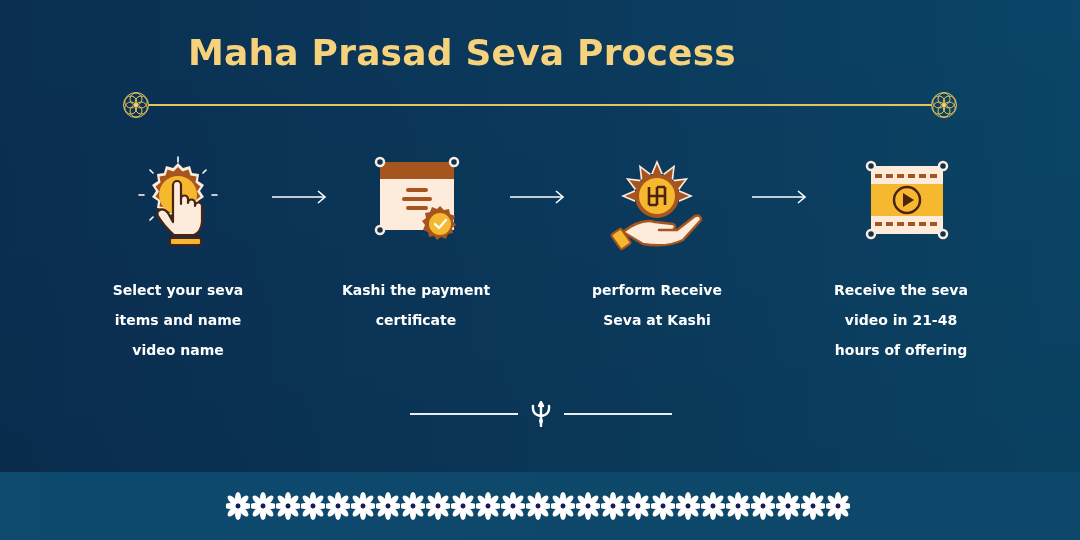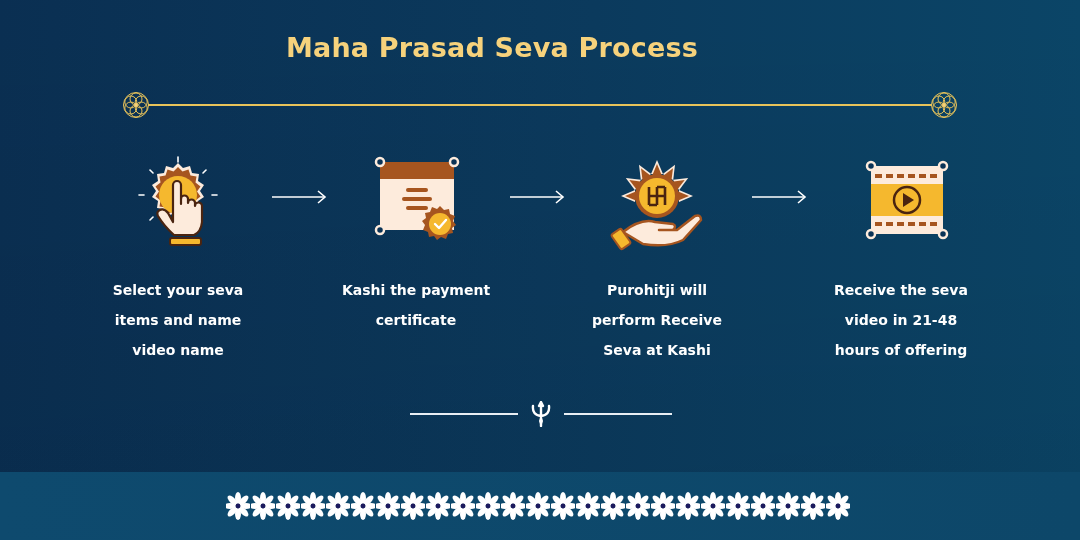--- a/index.html
+++ b/index.html
@@ -1,19 +1,19 @@
 <!DOCTYPE html>
 <html><head>
 <meta charset="utf-8">
 <style>
   html, body { margin: 0; padding: 0; }
   body { width: 1080px; height: 540px; overflow: hidden; font-family: "DejaVu Sans", sans-serif; }
   .canvas { position: relative; width: 1080px; height: 540px; background: linear-gradient(90deg, #0a2f52 0%, #0b3a5d 55%, #0b4567 100%); }
   .top { position: absolute; left: 0; top: 0; width: 1080px; height: 472px; background: linear-gradient(180deg, rgba(0,0,0,0.0) 0%, rgba(0,0,0,0.06) 100%); }
-  .title { position: absolute; left: 0; top: 32px; width: 924px; text-align: center; color: #f6d27c; font-weight: bold; font-size: 27px; letter-spacing: 0.2px; margin-left: 30px; }
+  .title { position: absolute; left: 0; top: 32px; width: 924px; text-align: center; color: #f6d27c; font-weight: bold; font-size: 36px; letter-spacing: 0.2px; }
   .divider { position: absolute; top: 91px; left: 122px; width: 836px; height: 28px; }
   .divider .line { position: absolute; left: 26px; right: 26px; top: 13px; height: 1.5px; background: #e8c35a; }
   .mandala { position: absolute; top: 0; width: 28px; height: 28px; }
   .mandala.l { left: 0; } .mandala.r { right: 0; }
   .step { position: absolute; top: 152px; width: 220px; }
   .step .icon { position: absolute; left: 50%; transform: translateX(-50%); top: 0; width: 100px; height: 100px; }
   .step .label { position: absolute; top: 123px; left: 0; width: 220px; text-align: center; color: #ffffff; font-weight: bold; font-size: 14px; line-height: 30px; }
   .arrow { position: absolute; top: 187px; width: 56px; height: 20px; }
   .bottom-ornament { position: absolute; top: 398px; left: 410px; width: 262px; height: 30px; }
   .bottom-ornament .hl { position: absolute; top: 15px; height: 1.5px; background: #e8eef4; width: 108px; }
@@ -134,21 +134,20 @@
           <polygon points="0,-32 5,-20 -5,-20" transform="rotate(-90)"></polygon>
         </g>
         <circle r="22" fill="#a6551f"></circle>
         <circle r="18" fill="#f5b82e"></circle>
         <path d="M-8 -9 L-8 0 L8 0 L8 9 M0 -9 L0 9 M0 -9 L8 -9 M-8 0 L-8 9 M0 9 L-8 9 M8 0 L8 -9" fill="none" stroke="#4a2410" stroke-width="2.6"></path>
       </g>
       <path d="M16 80 Q34 66 48 70 L66 72 Q70 74 66 78 L52 78 L70 78 L88 64 Q94 62 94 68 L76 88 Q60 96 36 92 Z" fill="#fdebdc" stroke="#a6551f" stroke-width="2.5" stroke-linejoin="round"></path>
       <rect x="8" y="78" width="12" height="18" rx="2" transform="rotate(-35 14 87)" fill="#f5b82e" stroke="#a6551f" stroke-width="2"></rect>
     </svg>
     <div class="label">
-      <div>Purohitji will</div>
       <div>perform Receive</div>
       <div>Seva at Kashi</div>
     </div>
   </div>
 
   <svg class="arrow" style="left:751px;" viewBox="0 0 56 20">
     <line x1="1" y1="10" x2="53" y2="10" stroke="#fff" stroke-width="1.6"></line>
     <polyline points="47,4 54,10 47,16" fill="none" stroke="#fff" stroke-width="1.6"></polyline>
   </svg>
 

